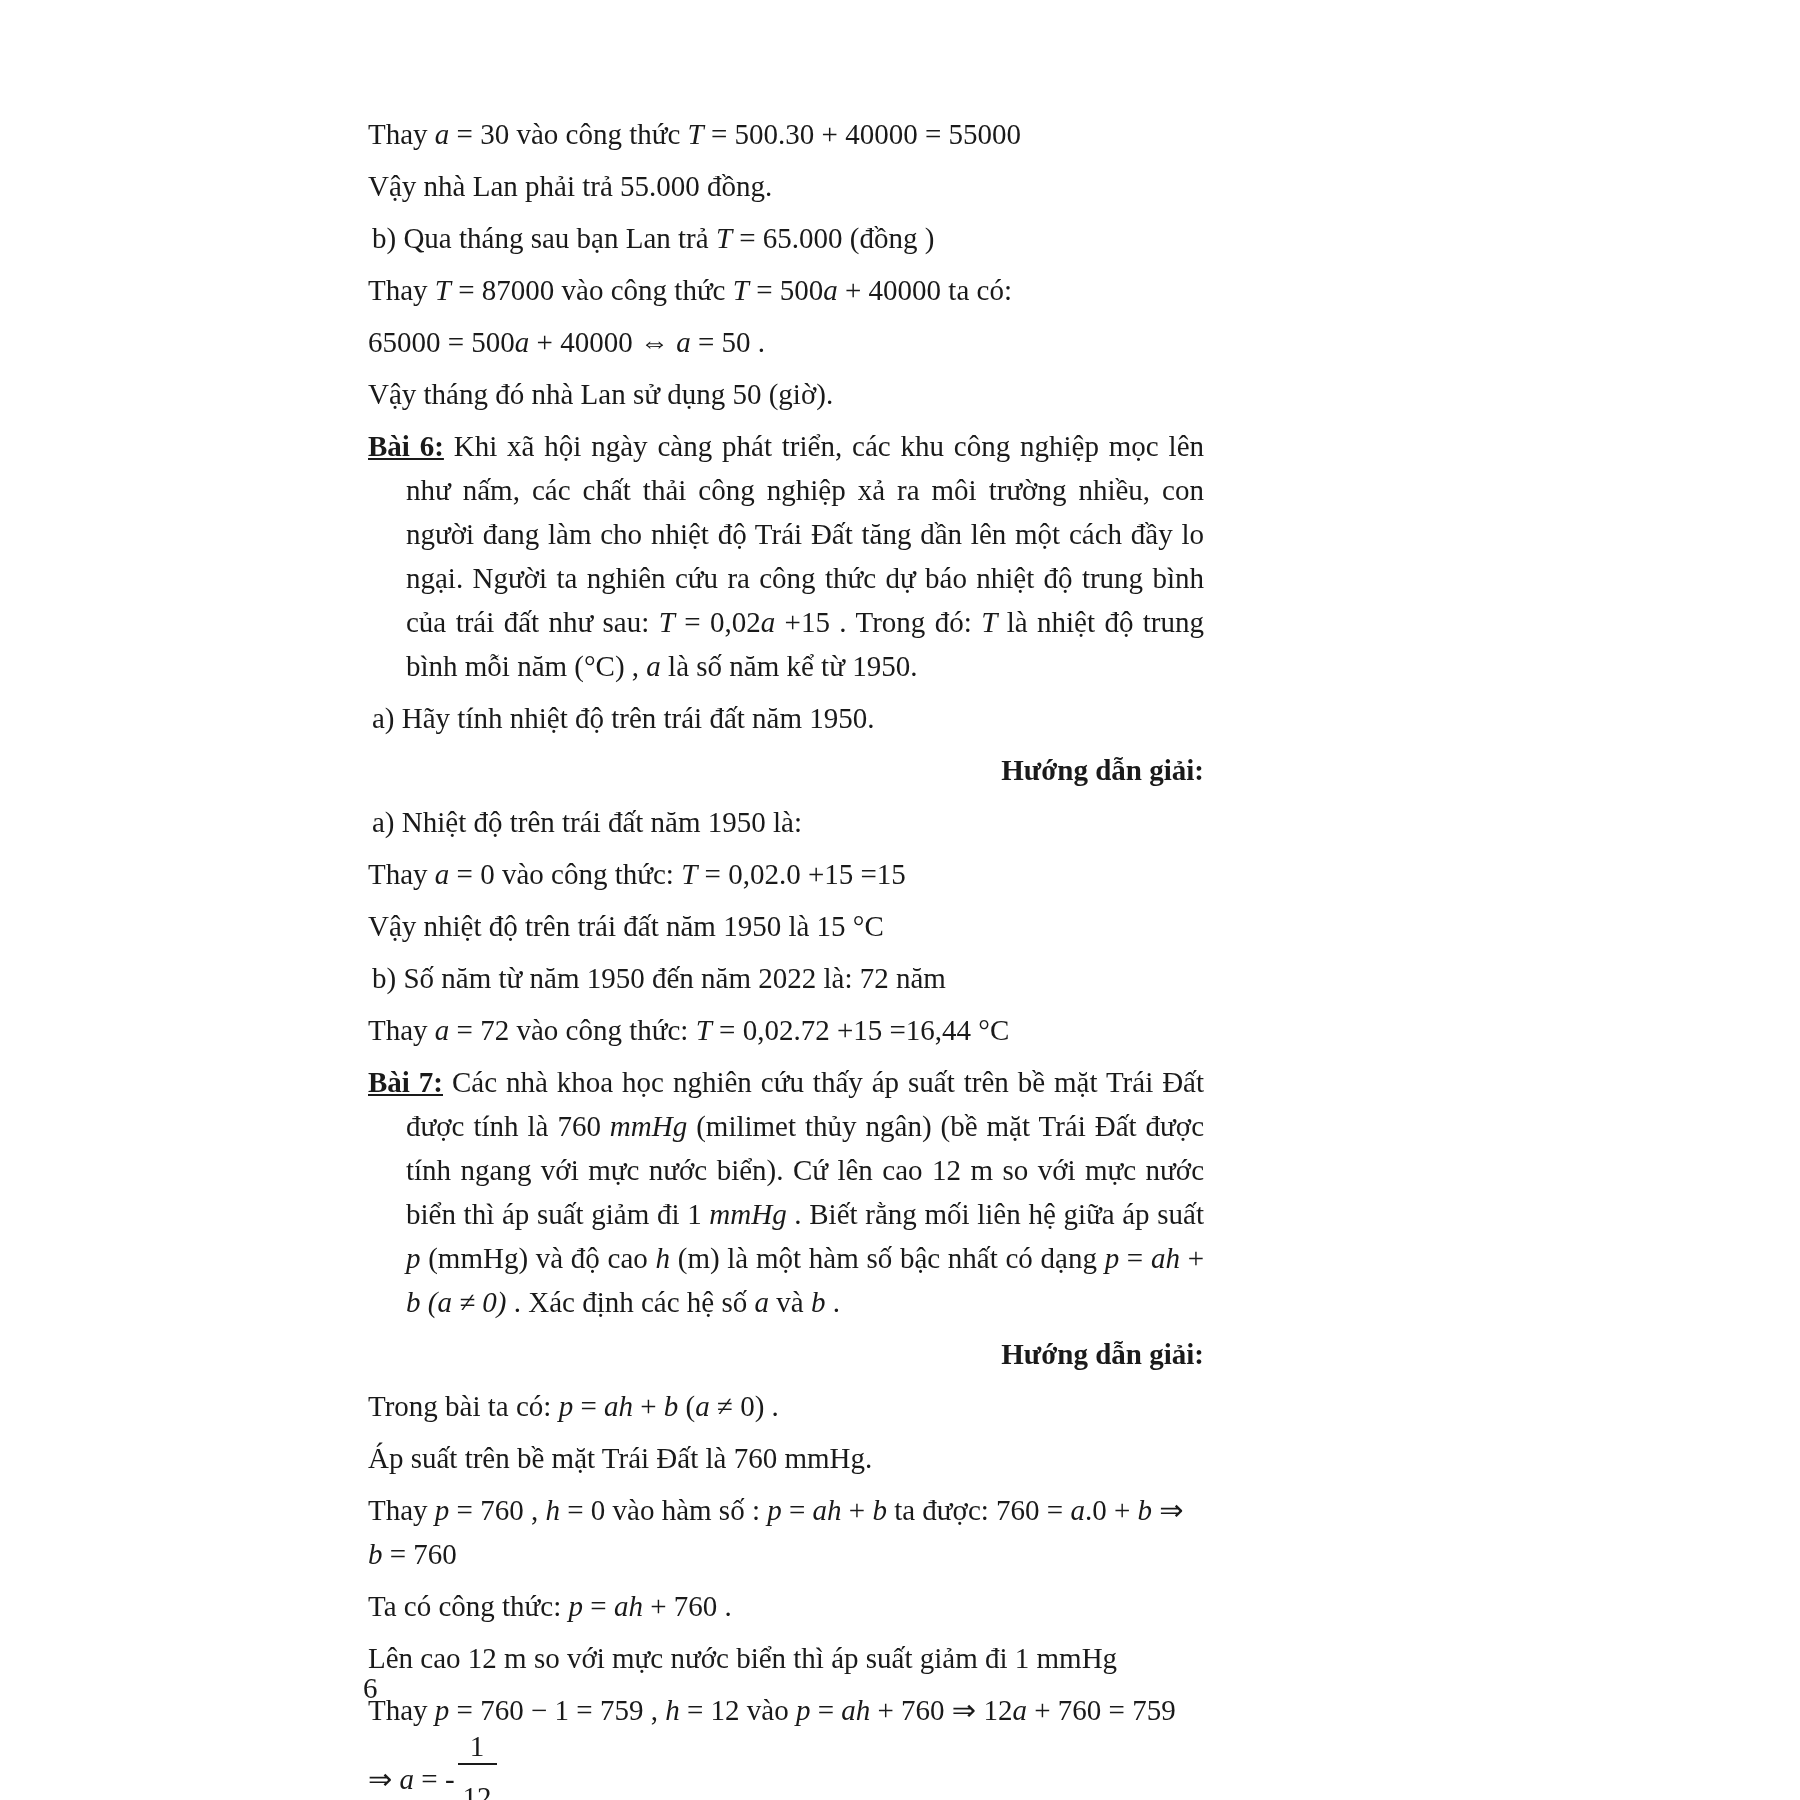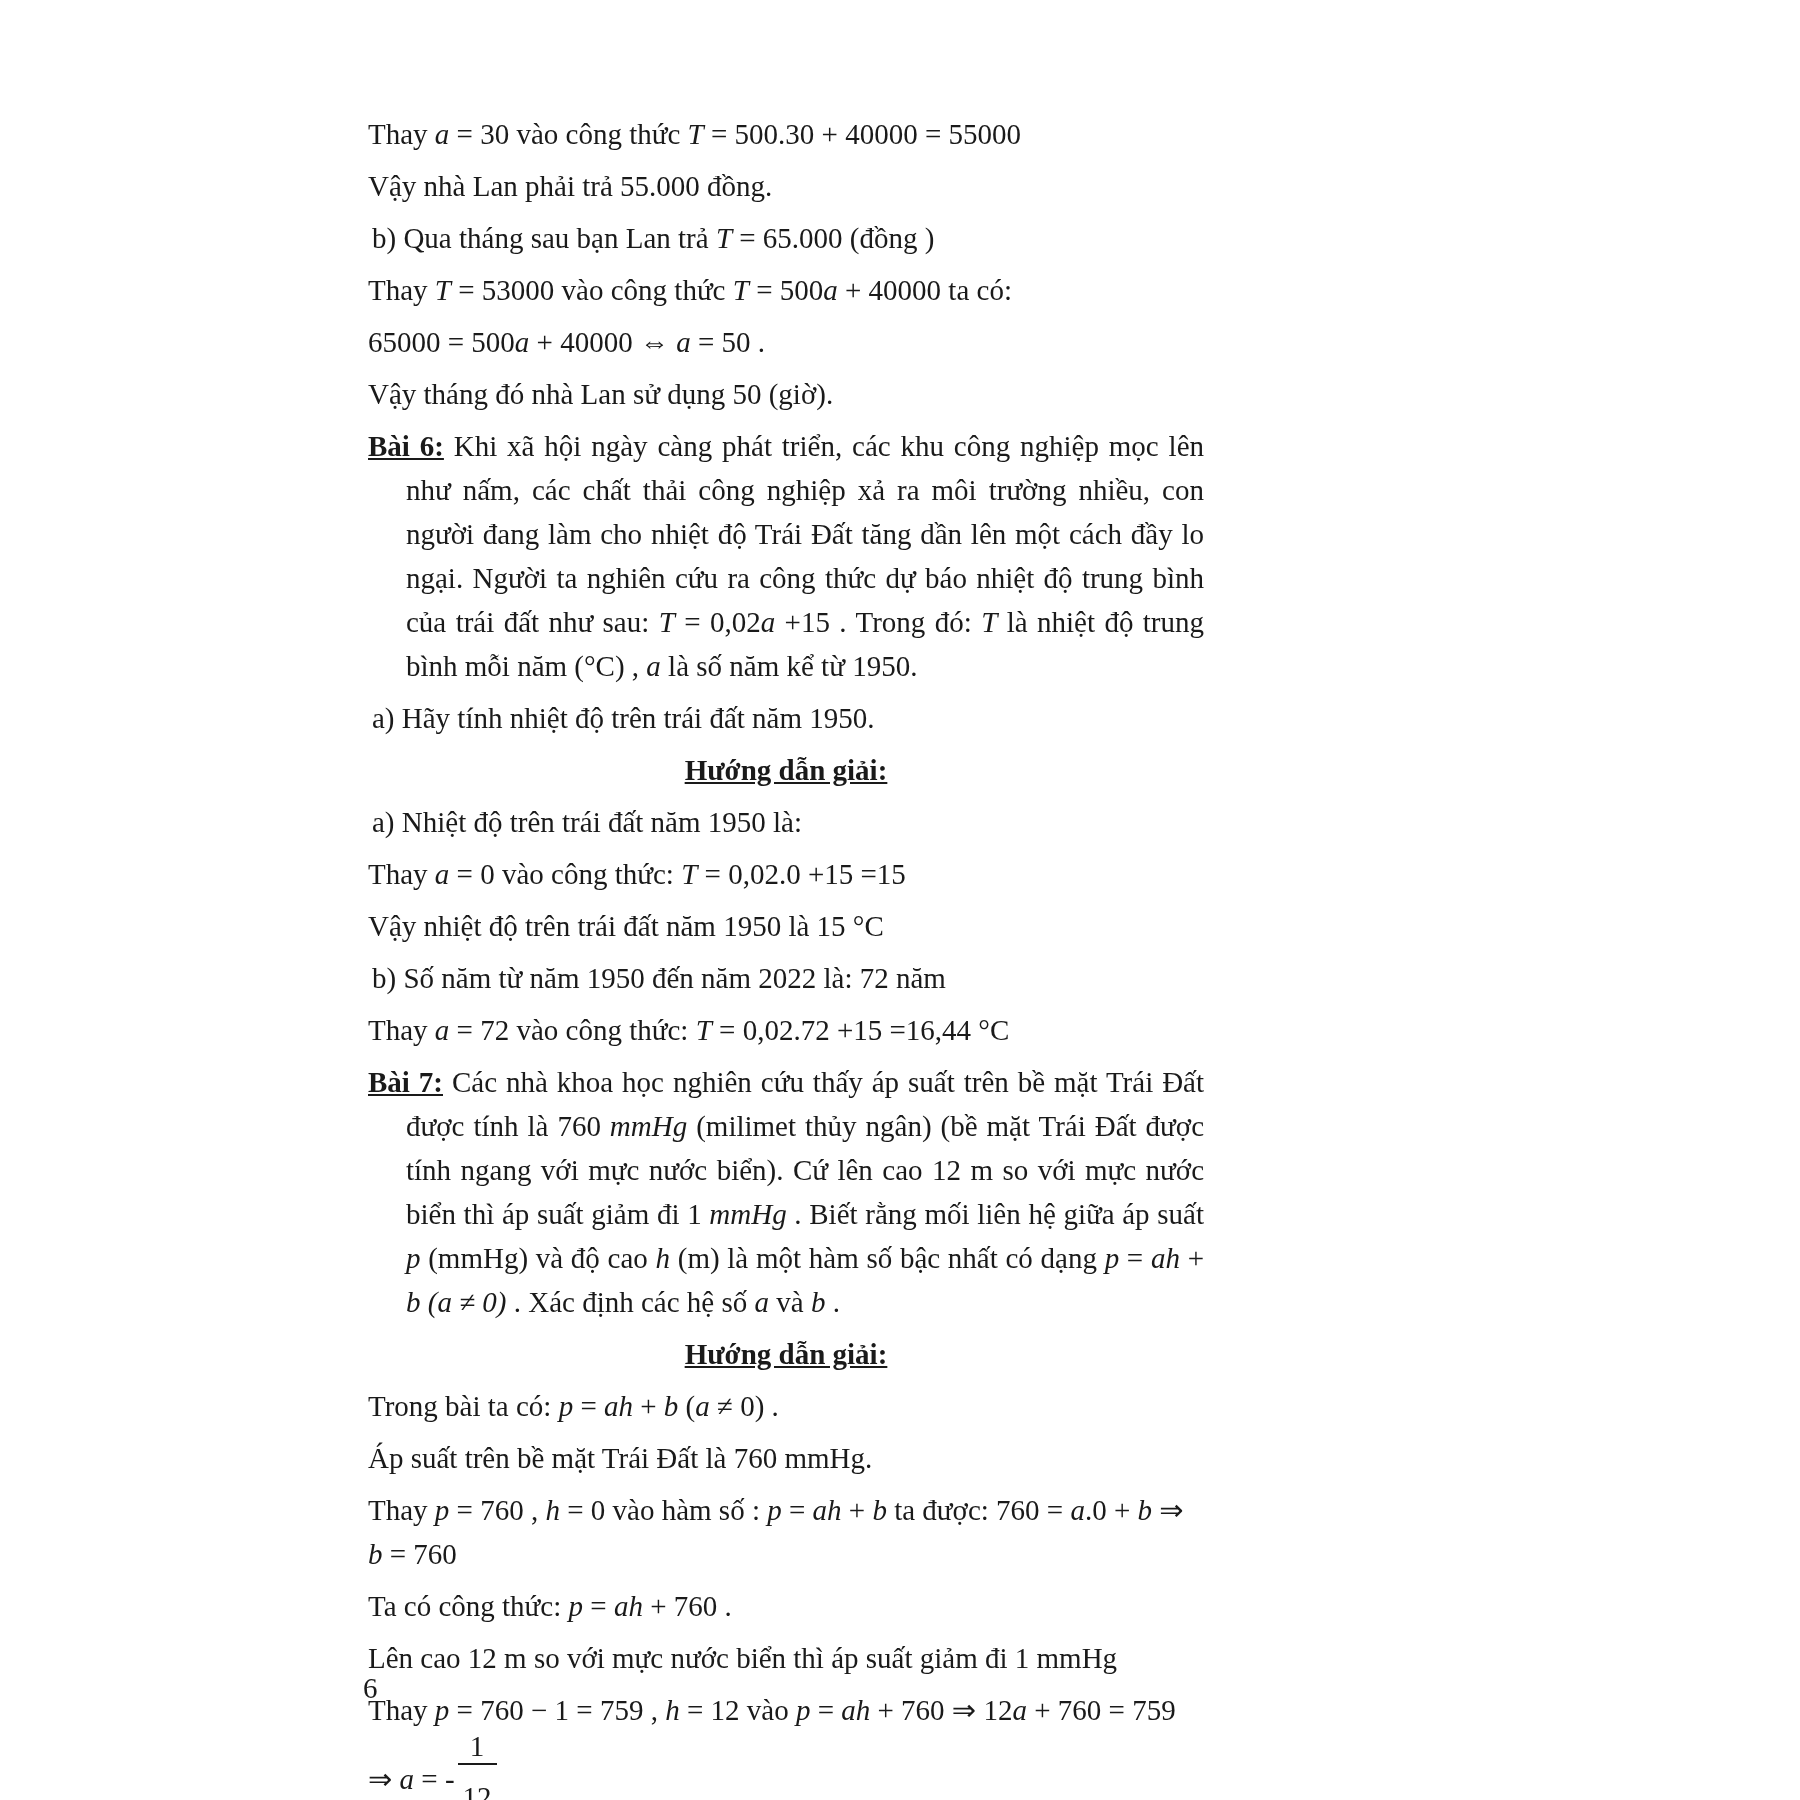--- a/index.html
+++ b/index.html
@@ -16,21 +16,21 @@
     left:360px; top:104px;
     width:852px;
     font-size:29px;
     line-height:44px;
   }
   p.line { margin:8px; }
   .plain  { margin-left:38px; }
   .plain2 { margin-left:30px; }
   .item   { padding-left:38px; text-indent:-34px; }
   .hang   { padding-left:38px; text-indent:-38px; text-align:justify; }
-  .center { text-align:center; font-weight:bold;text-decoration:underline; }
+  .center { text-align:right; font-weight:bold; }
   .hang .label { font-weight:bold; text-decoration:underline; }
   .item .label { font-weight:normal; }
   .it   { font-style:italic; }
   .bold { font-weight:bold; }
   .mathline { margin-top:14px; margin-bottom:14px; }
   .frac {
     display:inline-block;
     vertical-align:middle;
     text-align:center;
     line-height:1.15;
@@ -46,21 +46,21 @@
   }
 </style>
 </head>
 <body>
 
 <div class="page">
   <div class="content">
       <p class="line plain"><span>Thay </span><span class="it">a</span><span> = 30 vào công thức </span><span class="it">T</span><span> = 500.30 + 40000 = 55000</span></p>
       <p class="line plain"><span>Vậy nhà Lan phải trả 55.000 đồng.</span></p>
       <p class="line item"><span class="label">b)</span> <span>Qua tháng sau bạn Lan trả </span><span class="it">T</span><span> = 65.000 (đồng )</span></p>
-      <p class="line plain"><span>Thay </span><span class="it">T</span><span> = 53000 vào công thức </span><span class="it">T</span><span> = 500</span><span class="it">a</span><span> + 40000 ta có:</span></p>
+      <p class="line plain"><span>Thay </span><span class="it">T</span><span> = 87000 vào công thức </span><span class="it">T</span><span> = 500</span><span class="it">a</span><span> + 40000 ta có:</span></p>
       <p class="line plain2"><span>65000 = 500</span><span class="it">a</span><span> + 40000 ⇔ </span><span class="it">a</span><span> = 50 .</span></p>
       <p class="line plain"><span>Vậy tháng đó nhà Lan sử dụng 50 (giờ).</span></p>
       <p class="line hang"><span class="label">Bài 6:</span> <span> Khi xã hội ngày càng phát triển, các khu công nghiệp mọc lên như nấm, các chất thải công nghiệp xả ra môi trường nhiều, con người đang làm cho nhiệt độ Trái Đất tăng dần lên một cách đầy lo ngại. Người ta nghiên cứu ra công thức dự báo nhiệt độ trung bình của trái đất như sau: </span><span class="it">T</span><span> = 0,02</span><span class="it">a</span><span> +15 . Trong đó: </span><span class="it">T</span><span> là nhiệt độ trung bình mỗi năm (°C) , </span><span class="it">a</span><span> là số năm kể từ 1950.</span></p>
       <p class="line item"><span class="label">a)</span> <span>Hãy tính nhiệt độ trên trái đất năm 1950.</span></p>
       <p class="line center"><span class="bold">Hướng dẫn giải:</span></p>
       <p class="line item"><span class="label">a)</span> <span>Nhiệt độ trên trái đất năm 1950 là:</span></p>
       <p class="line plain"><span>Thay </span><span class="it">a</span><span> = 0 vào công thức: </span><span class="it">T</span><span> = 0,02.0 +15 =15</span></p>
       <p class="line plain"><span>Vậy nhiệt độ trên trái đất năm 1950 là 15 °C</span></p>
       <p class="line item"><span class="label">b)</span> <span>Số năm từ năm 1950 đến năm 2022 là: 72 năm</span></p>
       <p class="line plain"><span>Thay </span><span class="it">a</span><span> = 72 vào công thức: </span><span class="it">T</span><span> = 0,02.72 +15 =16,44 °C</span></p>

